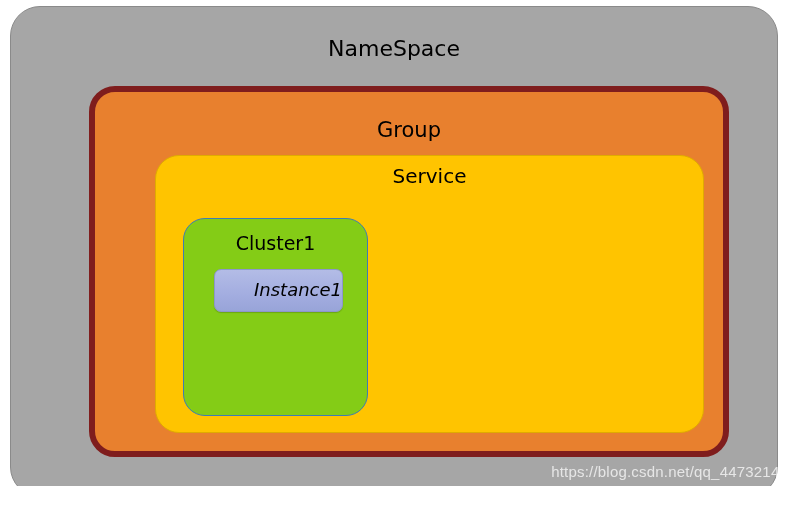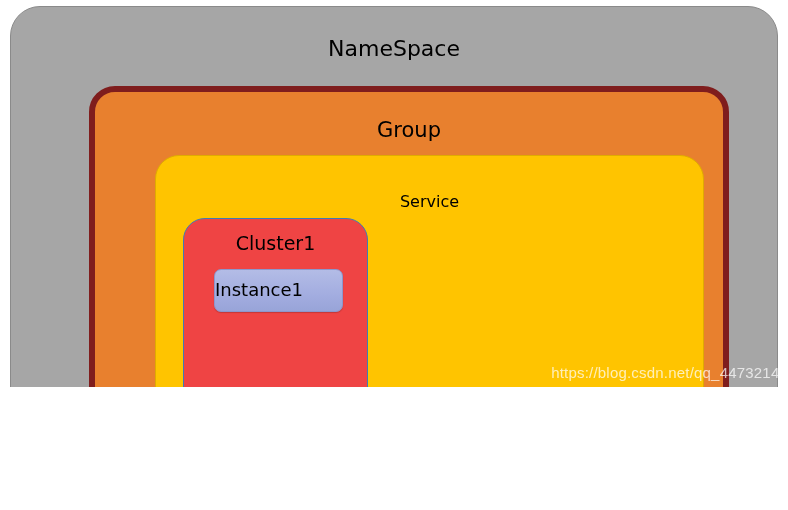--- a/index.html
+++ b/index.html
@@ -6,21 +6,21 @@
     margin: 0;
     padding: 0;
     background: #ffffff;
   }
   body {
     font-family: "DejaVu Sans", "Liberation Sans", sans-serif;
   }
   #canvas {
     position: relative;
     width: 788px;
-    height: 387px;
+    height: 486px;
     background: #ffffff;
     overflow: hidden;
   }
 
   
   .box {
     position: absolute;
     box-sizing: border-box;
   }
   .box-label {
@@ -66,30 +66,30 @@
   .service {
     left: 60px;
     top: 63px;
     width: 549px;
     height: 278px;
     background: #ffc400;
     border: 1px solid #e0ab00;
     border-radius: 24px;
   }
   .service > .box-label {
-    top: 36px;
-    font-size: 16px;
+    top: 8px;
+    font-size: 20px;
   }
 
   
   .cluster {
     top: 62px;
     width: 185px;
     height: 198px;
-    background: #ef4444;
+    background: #84cc16;
     border: 1px solid #3f7cb4;
     border-radius: 22px;
   }
   .cluster-1 { left: 27px; }
   .cluster-2 { left: 310px; }
   .cluster > .box-label {
     top: 13px;
     font-size: 19px;
   }
 
@@ -103,24 +103,25 @@
     border: 1px solid #8d97cc;
     border-radius: 7px;
     box-shadow: 0 1px 1px rgba(0,0,0,0.18);
   }
   .instance-top    { top: 50px; }
   .instance-bottom { top: 118px; }
   .instance .box-label {
     position: absolute;
     left: 0; right: 0;
     top: 9px;
-    text-align: left;
+    text-align: right;
     font-size: 18px;
     color: #000000;
     white-space: nowrap;
+    font-style: italic;
   }
 
   
   .watermark {
     position: absolute;
     right: 0;
     bottom: 6px;
     font-size: 15px;
     font-family: Liberation Sans, sans-serif;
     color: rgba(255,255,255,0.72);

